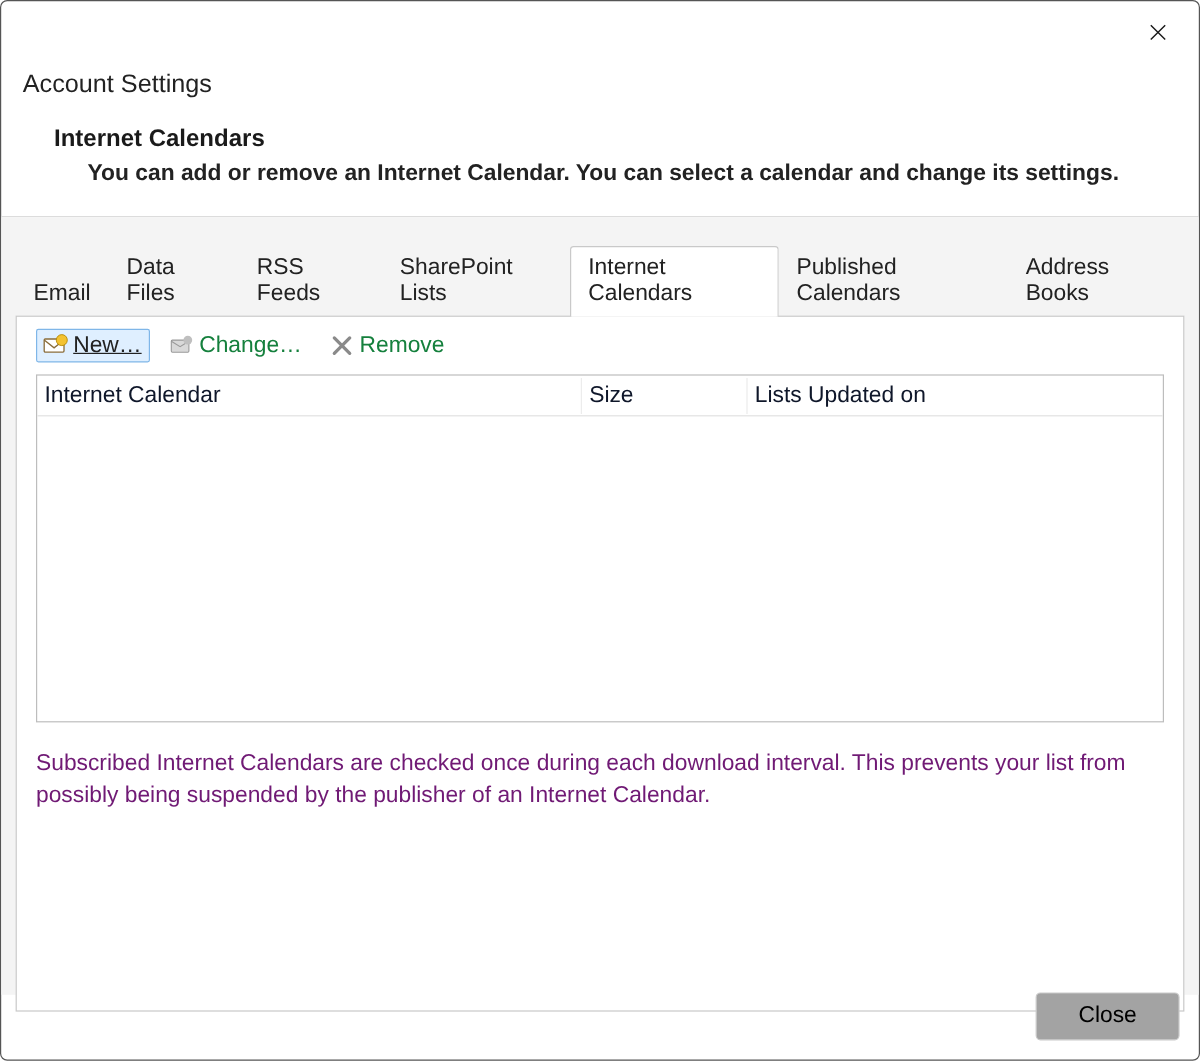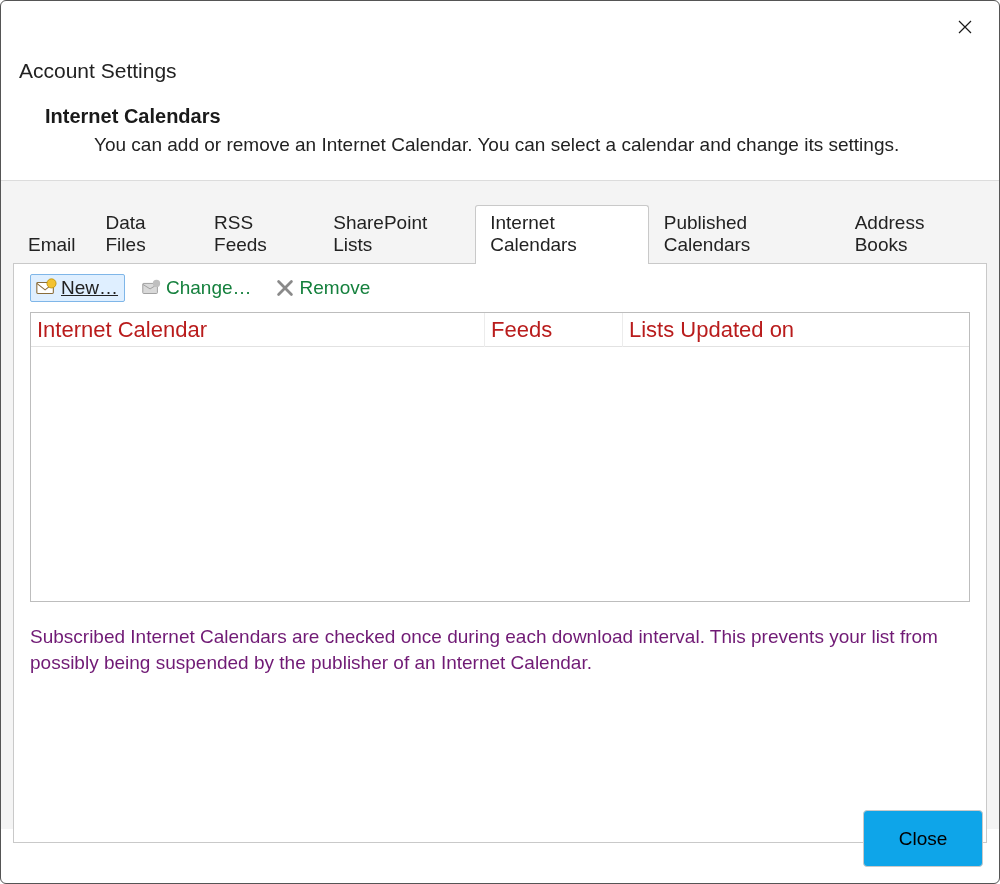--- a/index.html
+++ b/index.html
@@ -43,23 +43,22 @@
   .section-heading {
     padding: 14px 0 0 44px;
   }
   .section-title {
     font-weight: 700;
     font-size: 20px;
   }
   .section-desc {
     padding: 6px 0 24px 72px;
     font-size: 19px;
-    font-weight: 400;
-    color: #222;
-    margin-left: 21px;
+    font-weight: 700;
+    color: #222;
   }
 
   .divider {
     border-top: 1px solid #dcdcdc;
   }
 
   
   .content {
     background: #f4f4f4;
     padding: 0 12px 0 12px;
@@ -135,22 +134,22 @@
     height: 290px;
     overflow: hidden;
   }
   .grid-head {
     display: flex;
     height: 34px;
     align-items: center;
     border-bottom: 1px solid #e2e2e2;
   }
   .gh {
-    font-size: 22px;
-    color: #b91c1c;
+    font-size: 19px;
+    color: #0f172a;
     padding: 4px 6px;
     border-right: 1px solid #ececec;
     text-align: left;
   }
   .gh:last-child { border-right: none; }
   .col-name { flex: 0 0 454px; }
   .col-size { flex: 0 0 138px; }
   .col-upd  { flex: 1 1 auto; }
 
   .note {
@@ -161,23 +160,23 @@
   }
 
   
   .footer {
     position: absolute;
     right: 16px;
     bottom: 16px;
   }
   .btn-close {
     min-width: 120px;
-    height: 57px;
-    font-size: 19px;
-    background: #0ea5e9;
+    height: 40px;
+    font-size: 19px;
+    background: #a3a3a3;
     border: 1px solid #c9c9c9;
     border-radius: 4px;
     cursor: pointer;
     padding: 0 24px;
   }
 </style>
 </head>
 <body>
 
 <div class="dialog-header">
@@ -241,21 +240,21 @@
               <path d="M5 5 L19 19 M19 5 L5 19" stroke="#8a8a8a" stroke-width="3" stroke-linecap="round"></path>
             </svg>
         </span>
         <span class="tbtn-label">Remove</span>
       </span>
     </div>
 
     <div class="grid">
       <div class="grid-head">
         <div class="gh col-name">Internet Calendar</div>
-        <div class="gh col-size">Feeds</div>
+        <div class="gh col-size">Size</div>
         <div class="gh col-upd">Lists Updated on</div>
       </div>
       <div class="grid-body"></div>
     </div>
 
     <div class="note">Subscribed Internet Calendars are checked once during each download interval. This prevents your list from possibly being suspended by the publisher of an Internet Calendar.</div>
 
   </div>
 </div>
 

